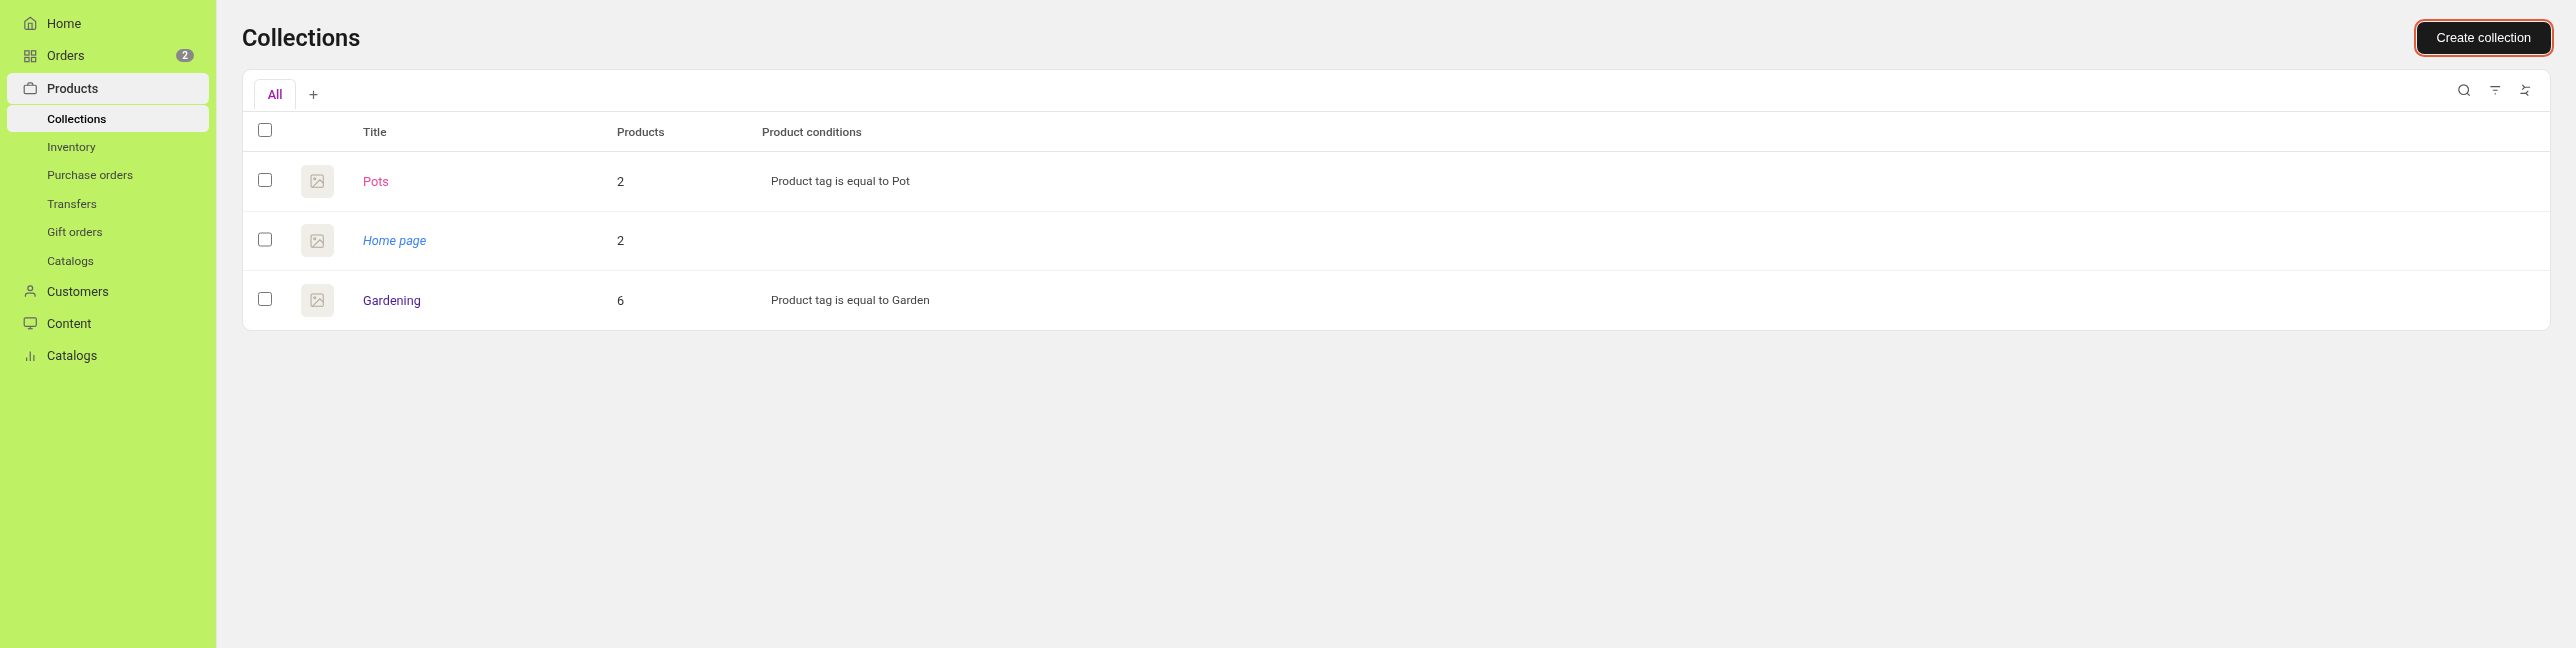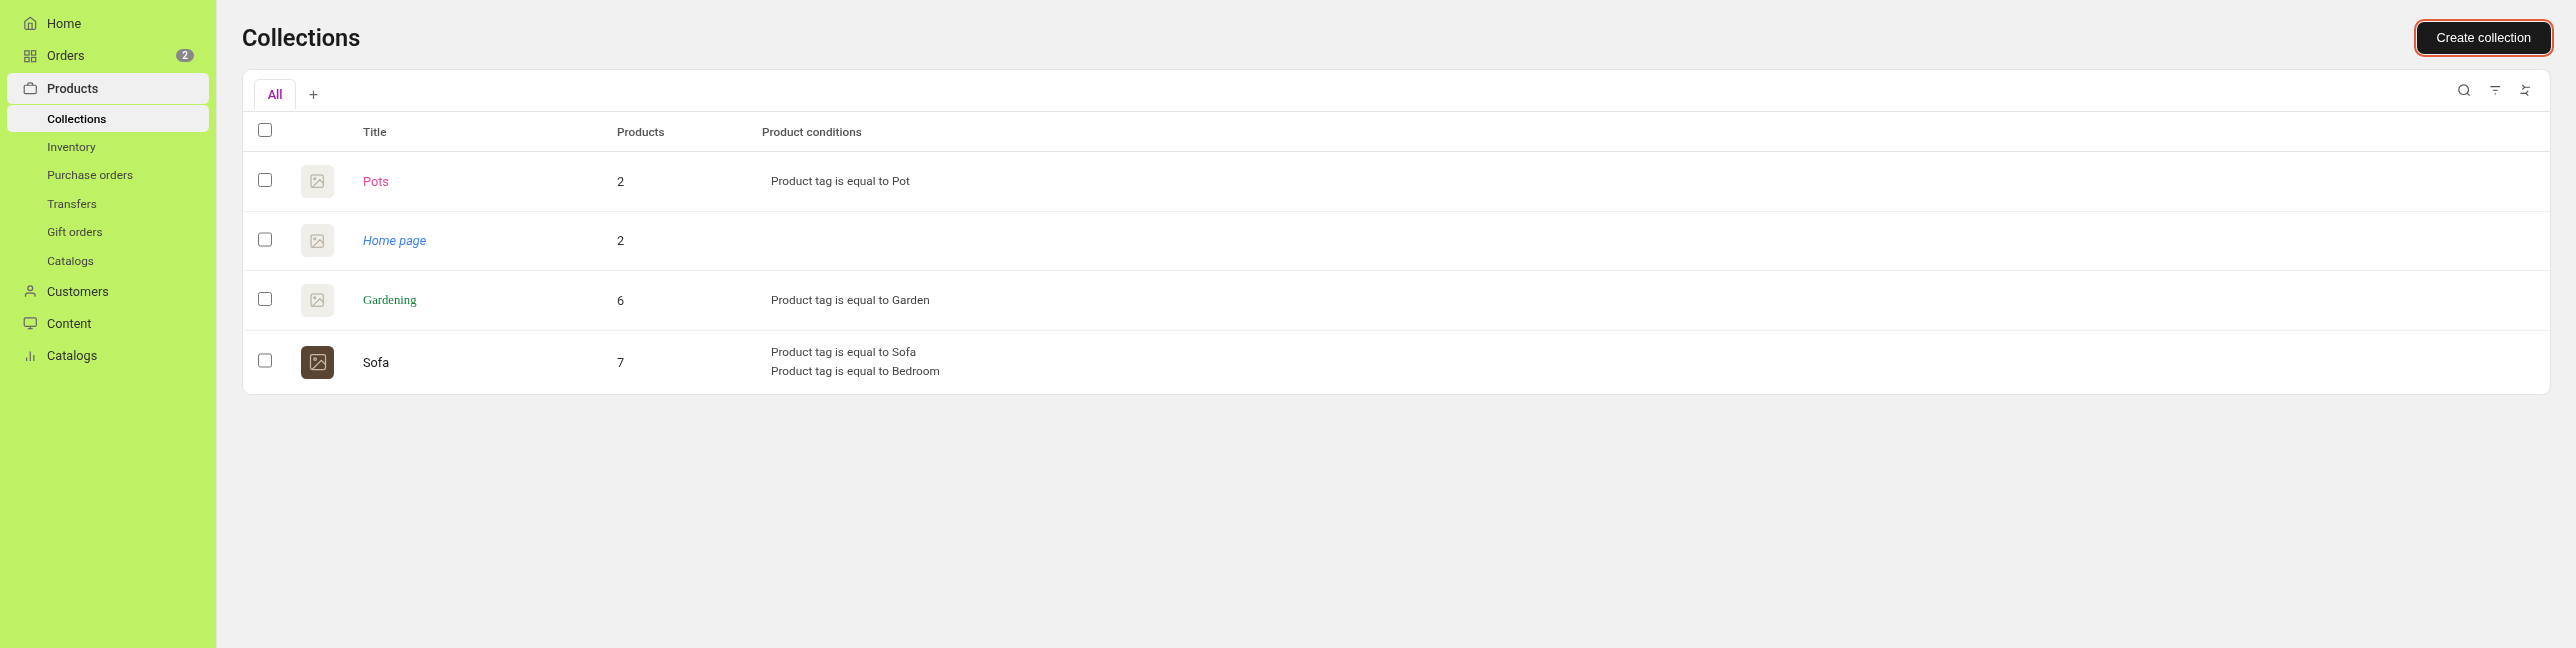--- a/index.html
+++ b/index.html
@@ -390,43 +390,25 @@
             <td class="checkbox-cell"><input type="checkbox" style=""></td>
             <td class="thumb-cell">
               <div class="thumb-placeholder">
                 <svg width="16.3" height="16.3" viewBox="0 0 24 24" fill="none" stroke="#b0a898" stroke-width="1.5">
                   <rect x="3" y="3" width="18" height="18" rx="2"></rect>
                   <circle cx="8.5" cy="8.5" r="1.5"></circle>
                   <polyline points="21 15 16 10 5 21"></polyline>
                 </svg>
               </div>
             </td>
-            <td class="title-cell" style="cursor: pointer; color: #15803d; font-family: Liberation Serif, serif;">Gardening</td>
+            <td class="title-cell" style="cursor: pointer; color: #4c1d95;">Gardening</td>
             <td class="products-cell">6</td>
             <td>
               <div class="product-conditions" style="white-space: pre-line;">Product tag is equal to Garden</div>
             </td>
           </tr>
-          <tr>
-            <td class="checkbox-cell"><input type="checkbox" style=""></td>
-            <td class="thumb-cell">
-              <div class="thumb-img" style="background: rgb(90, 69, 53);">
-                <svg width="20" height="20" viewBox="0 0 24 24" fill="none" stroke="#c8b8a0" stroke-width="1.5">
-                  <rect x="3" y="3" width="18" height="18" rx="2"></rect>
-                  <circle cx="8.5" cy="8.5" r="1.5"></circle>
-                  <polyline points="21 15 16 10 5 21"></polyline>
-                </svg>
-              </div>
-            </td>
-            <td class="title-cell" style="cursor: pointer; color: rgb(26, 26, 26);">Sofa</td>
-            <td class="products-cell">7</td>
-            <td>
-              <div class="product-conditions" style="white-space: pre-line;">Product tag is equal to Sofa
-Product tag is equal to Bedroom</div>
-            </td>
-          </tr>
         </tbody>
     </table>
 
   </div>
 
 </main>
 
 
 </body></html>

